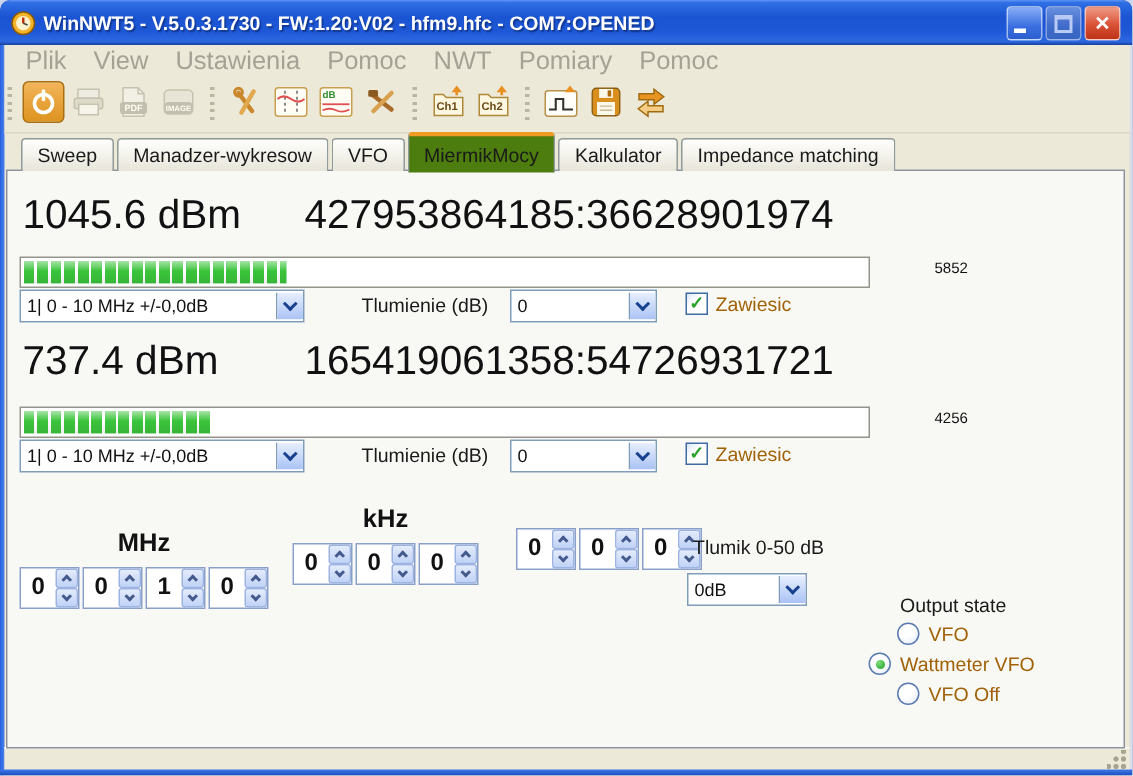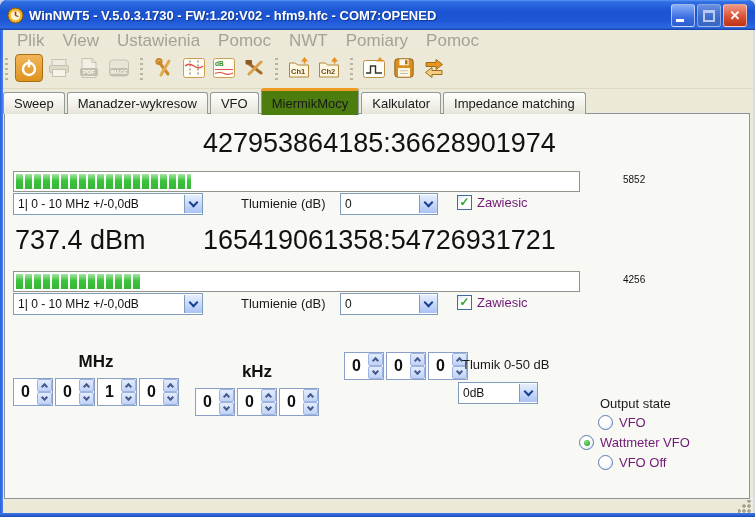--- a/index.html
+++ b/index.html
@@ -29,21 +29,21 @@
   .menu-item{color:#a5a295;font-size:17px;padding:2px 8px;}
   
   .toolbar{position:absolute;left:3px;right:2px;top:52px;height:36px;background:#ece9d8;
            border-bottom:1px solid #dcd8c4;display:flex;align-items:center;}
   .tgroup{display:flex;align-items:flex-start;height:32px;padding:0 4px 0 2px;}
   .thandle{width:3px;height:24px;margin:0 4px 0 2px;
      background:repeating-linear-gradient(180deg,#b9b5a0 0 2px,transparent 2px 5px);}
   .tbtn{width:28px;height:28px;margin:0 1px;border-radius:4px;display:flex;align-items:center;justify-content:center;}
   .tbtn.active{background:linear-gradient(180deg,#f2b55a,#dd931f);border:1px solid #a96e12;width:26px;height:26px;}
   
-  .tabbar{position:absolute;left:3px;top:89px;height:25px;display:flex;align-items:flex-end;z-index:3;}
+  .tabbar{position:absolute;left:14px;top:89px;height:25px;display:flex;align-items:flex-end;z-index:3;}
   .tab{height:21px;display:flex;align-items:center;padding:0 10px;margin-right:2px;font-size:13px;color:#1a1a1a;
        background:linear-gradient(180deg,#fefefc,#f2f1ea 55%,#e7e5d9);
        border:1px solid #919b9c;border-bottom:none;border-radius:3px 3px 0 0;}
   .tab.active{height:24px;background:#4d7c0f;border-top:3px solid #ef9a23;border-radius:3px 3px 0 0;
        position:relative;margin-bottom:-1px;z-index:4;}
   
   .panel{position:absolute;left:4px;right:5px;top:113px;height:384px;background:#f8f8f5;
          border:1px solid #8f929b;z-index:1;}
   .reading{position:absolute;left:10px;font-size:27px;color:#111;white-space:nowrap;letter-spacing:0px;}
   .counter{position:absolute;left:198px;width:352px;font-size:27px;color:#111;white-space:nowrap;overflow:hidden;}
@@ -74,21 +74,21 @@
            display:flex;align-items:center;justify-content:center;}
   .spinbtn .chev{width:3px;height:3px;border-color:#44598c;margin-top:0;}
   .spinbtn .chev.up{transform:rotate(135deg);margin-top:2px;}
   .spinbtn .chev.down{transform:rotate(-45deg);margin-top:-2px;}
   
   .radiorow{position:absolute;display:flex;align-items:center;gap:6px;}
   .radio{width:13px;height:13px;border-radius:50%;border:1px solid #5a7ab0;
          background:radial-gradient(circle at 35% 30%,#fff 40%,#dfe9f5);position:relative;}
   .radio.selected::after{content:"";position:absolute;left:3.5px;top:3.5px;width:6px;height:6px;border-radius:50%;
          background:radial-gradient(circle at 35% 30%,#7fe07f,#1f9a1f);}
-  .radio-label{font-size:13px;color:#701a75;white-space:nowrap;}
+  .radio-label{font-size:13px;color:#a16207;white-space:nowrap;}
   
   .statusbar{position:absolute;left:3px;right:2px;top:498px;height:15px;background:#ece9d8;border-top:1px solid #fff;}
   .sizegrip{position:absolute;right:2px;bottom:1px;width:13px;height:13px;
      background:
        radial-gradient(circle at 11px 11px,#a8a490 1.5px,transparent 2px),
        radial-gradient(circle at 11px 6px,#a8a490 1.5px,transparent 2px),
        radial-gradient(circle at 6px 11px,#a8a490 1.5px,transparent 2px),
        radial-gradient(circle at 11px 1px,#a8a490 1.5px,transparent 2px),
        radial-gradient(circle at 1px 11px,#a8a490 1.5px,transparent 2px),
        radial-gradient(circle at 6px 6px,#a8a490 1.5px,transparent 2px);}
@@ -258,20 +258,21 @@
     <div class="tab">
         <span>Kalkulator</span>
       </div>
     <div class="tab">
         <span>Impedance matching</span>
       </div>
   </div>
 
   <div class="panel">
 
+    <div class="reading" style="top:14px;">1045.6 dBm</div>
     <div class="counter" style="top:14px;">427953864185:366289019742:</div>
     <div class="meter-bar" style="top:57px;">
       <div class="meter-fill" style="width: 31%;"></div>
     </div>
     <div class="level-val" style="top:60px;">5852</div>
     <div class="combo" style="left:8px;top:79px;width:188px;">
       <span class="ctext">1| 0 - 10 MHz +/-0,0dB</span>
       <span class="cbtn">
           <i class="chev"></i>
         </span>
@@ -355,21 +356,21 @@
                 <i class="chev up"></i>
               </span>
               <span class="spinbtn">
                 <i class="chev down"></i>
               </span>
             </span>
         </div>
       </div>
     </div>
 
-    <div class="freq-group" style="left:190px;top:248px;width:124px;">
+    <div class="freq-group" style="left:190px;top:222px;width:124px;">
       <div class="freq-label">kHz</div>
       <div class="spin-row">
         <div class="spincell">
           <span class="spindigit">0</span>
           <span class="spinbtns">
               <span class="spinbtn">
                 <i class="chev up"></i>
               </span>
               <span class="spinbtn">
                 <i class="chev down"></i>

